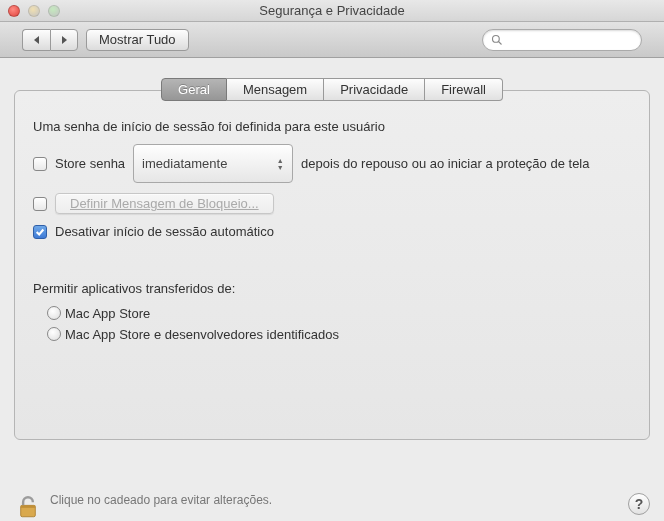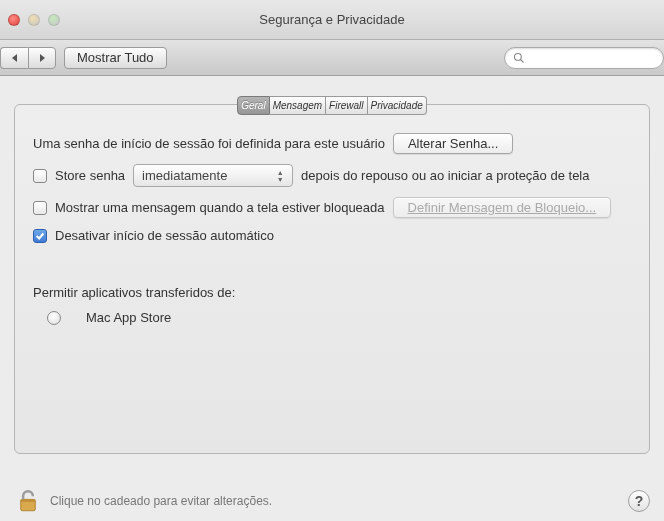--- a/index.html
+++ b/index.html
@@ -6,42 +6,42 @@
 body {
   font-family: "Lucida Grande", "Helvetica Neue", Arial, sans-serif;
   font-size: 13px;
   background: #ececec;
   width: 664px;
   height: 521px;
   overflow: hidden;
   color: #333;
 }
 .titlebar {
-  height: 40px;
+  height: 22px;
   background: linear-gradient(#e8e8e8, #d6d6d6);
   border-bottom: 1px solid #b0b0b0;
   display: flex;
   align-items: center;
   padding: 0 8px;
   position: relative;
 }
 .traffic-lights { display: flex; gap: 8px; }
 .traffic-light { width: 12px; height: 12px; border-radius: 50%; border: 0.5px solid rgba(0,0,0,0.2); }
 .tl-red { background: radial-gradient(circle at 40% 35%, #ff8b82, #e0443e); }
 .tl-yellow { background: radial-gradient(circle at 40% 35%, #ffe08b, #b3b3b3); opacity:0.55; }
 .tl-green { background: radial-gradient(circle at 40% 35%, #aef2a3, #b3b3b3); opacity:0.55; }
 .title-text {
   position: absolute; left: 0; right: 0; text-align: center;
   font-size: 13px; color: #444; pointer-events: none;
 }
 .toolbar {
   height: 36px;
   background: linear-gradient(#e3e3e3, #c9c9c9);
   border-bottom: 1px solid #a0a0a0;
-  display: flex; align-items: center; padding: 0 0; gap: 8px;
+  display: flex; align-items: center; padding: 0 22px; gap: 8px;
 }
 .nav-buttons { display: flex; }
 .nav-btn {
   width: 28px; height: 22px;
   background: linear-gradient(#fdfdfd, #dcdcdc);
   border: 1px solid #9a9a9a;
   display: flex; align-items: center; justify-content: center;
   font-size: 10px; color: #555;
 }
 .nav-btn:first-child { border-radius: 4px 0 0 4px; border-right: none; }
@@ -62,24 +62,24 @@
 }
 .search-field svg { width: 12px; height: 12px; fill: #888; }
 
 .content-wrap { padding: 20px 14px 10px 14px; }
 .tab-container { position: relative; }
 .tab-row {
   display: flex; justify-content: center;
   position: relative; z-index: 2;
 }
 .tab {
-  padding: 3px 3px;
+  padding: 3px 16px;
   background: linear-gradient(#fdfdfd, #e1e1e1);
   border: 1px solid #999; border-left: none;
-  font-size: 10px; color: #333; font-style: italic;
+  font-size: 13px; color: #333;
 }
 .tab:first-child { border-left: 1px solid #999; border-radius: 4px 0 0 4px; }
 .tab:last-child { border-radius: 0 4px 4px 0; }
 .tab.active {
   background: linear-gradient(#b5b5b5, #969696);
   color: #fff; text-shadow: 0 -1px 0 rgba(0,0,0,0.25);
   border-color: #7a7a7a;
 }
 .panel {
   margin-top: -11px;
@@ -100,46 +100,46 @@
 .btn-aqua.disabled { color: #aaa; border-color: #c7c7c7; background: linear-gradient(#f7f7f7, #ededed); text-decoration: underline; }
 .checkbox {
   width: 14px; height: 14px; border: 1px solid #888; border-radius: 3px;
   background: linear-gradient(#fff,#e9e9e9);
   display: inline-flex; align-items: center; justify-content: center;
   flex-shrink: 0;
 }
 .checkbox.checked { background: linear-gradient(#6fa8e8,#3f7bd6); border-color:#2f5fa8; }
 .checkbox.checked svg { width: 10px; height: 10px; stroke: #fff; stroke-width: 2.5; fill:none; }
 .select {
-  height: 23px; min-width: 160px;
+  height: 39px; min-width: 160px;
   border: 1px solid #a8a8a8; border-radius: 4px;
   background: linear-gradient(#fefefe,#e6e6e6);
   display: flex; align-items: center; padding: 0 8px;
   font-size: 13px; color: #444; position: relative;
 }
 .select .arrows {
   position: absolute; right: 4px; top: 2px; bottom: 2px; width: 16px;
   display:flex; flex-direction:column; align-items:center; justify-content:center;
   font-size:7px; color:#666; line-height:7px;
 }
 .section-gap { height: 32px; }
 .radio {
   width: 14px; height: 14px; border-radius: 50%;
   border: 1px solid #888; background: radial-gradient(circle at 40% 35%, #fff, #ddd);
   display:inline-flex; align-items:center; justify-content:center; flex-shrink:0;
 }
 .radio.selected::after {
   content:""; width:6px; height:6px; border-radius:50%;
   background: radial-gradient(circle at 35% 30%, #7cb6f2, #1e63c4);
 }
-.radio-row { display:flex; align-items:flex-end; gap:25px; margin: 4px 0 6px 14px; }
+.radio-row { display:flex; align-items:flex-start; gap:4px; margin: 4px 0 6px 14px; }
 .footer {
   position: absolute; bottom: 0; left: 0; right: 0;
-  padding: 8px 14px 6px 14px;
-  display: flex; align-items: center; gap: 8px;
+  padding: 8px 14px 0 14px;
+  display: flex; gap: 8px;
 }
 .lock-icon { width: 28px; height: 28px; display:flex; align-items:center; justify-content:center; }
 .lock-text { font-size: 12px; color: #777; flex:1; }
 .help-btn {
   width: 22px; height: 22px; border-radius: 50%;
   border: 1px solid #a0a0a0;
   background: linear-gradient(#fefefe,#e2e2e2);
   display:flex; align-items:center; justify-content:center;
   font-size: 14px; color:#555; font-weight:bold;
 }
@@ -179,44 +179,42 @@
         <line x1="10" y1="10" x2="14" y2="14" stroke="#888" stroke-width="1.5"></line>
       </svg>
   </div>
 </div>
 
 <div class="content-wrap">
   <div class="tab-container">
     <div class="tab-row">
       <div class="tab active"><span>Geral</span></div>
       <div class="tab"><span>Mensagem</span></div>
+      <div class="tab"><span>Privacidade</span></div>
       <div class="tab"><span>Firewall</span></div>
-      <div class="tab"><span>Privacidade</span></div>
     </div>
 
     <div class="panel">
 
       <div class="row">
         <span>Uma senha de início de sessão foi definida para este usuário</span>
-        <button class="btn-aqua"><span>Alterar Senha...</span></button>
       </div>
 
       <div class="row">
         <span class="checkbox"></span>
         <span>Store senha</span>
         <div class="select">
           <span>imediatamente</span>
           <span class="arrows">▲<br>▼</span>
         </div>
         <span>depois do repouso ou ao iniciar a proteção de tela</span>
       </div>
 
       <div class="row">
         <span class="checkbox"></span>
-        <span>Mostrar uma mensagem quando a tela estiver bloqueada</span>
         <button class="btn-aqua disabled"><span>Definir Mensagem de Bloqueio...</span></button>
       </div>
 
       <div class="row">
         <span class="checkbox checked">
           <svg viewBox="0 0 12 12">
               <polyline points="2,6 5,9 10,3"></polyline>
             </svg>
         </span>
         <span>Desativar início de sessão automático</span>
@@ -224,20 +222,24 @@
 
       <div class="section-gap"></div>
 
       <div class="row">
         <span>Permitir aplicativos transferidos de:</span>
       </div>
 
       <div class="radio-row">
         <span class="radio"></span>
         <span>Mac App Store</span>
+      </div>
+      <div class="radio-row">
+        <span class="radio"></span>
+        <span>Mac App Store e desenvolvedores identificados</span>
       </div>
 
     </div>
   </div>
 </div>
 
 <div class="footer">
   <div class="lock-icon">
     <svg width="26" height="26" viewBox="0 0 32 32">
       <rect x="7" y="14" width="18" height="14" rx="2" fill="#d9a94e" stroke="#a87a2a"></rect>

